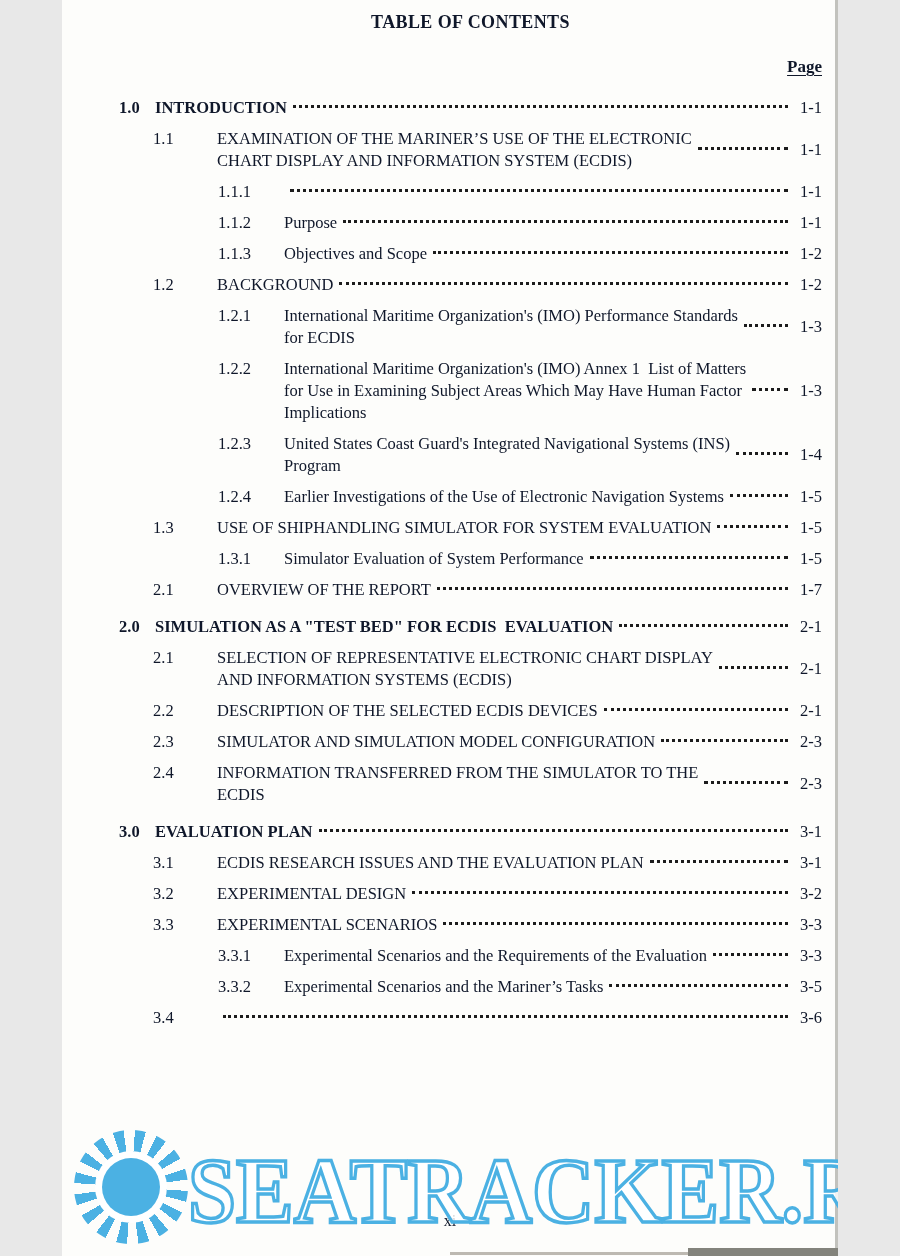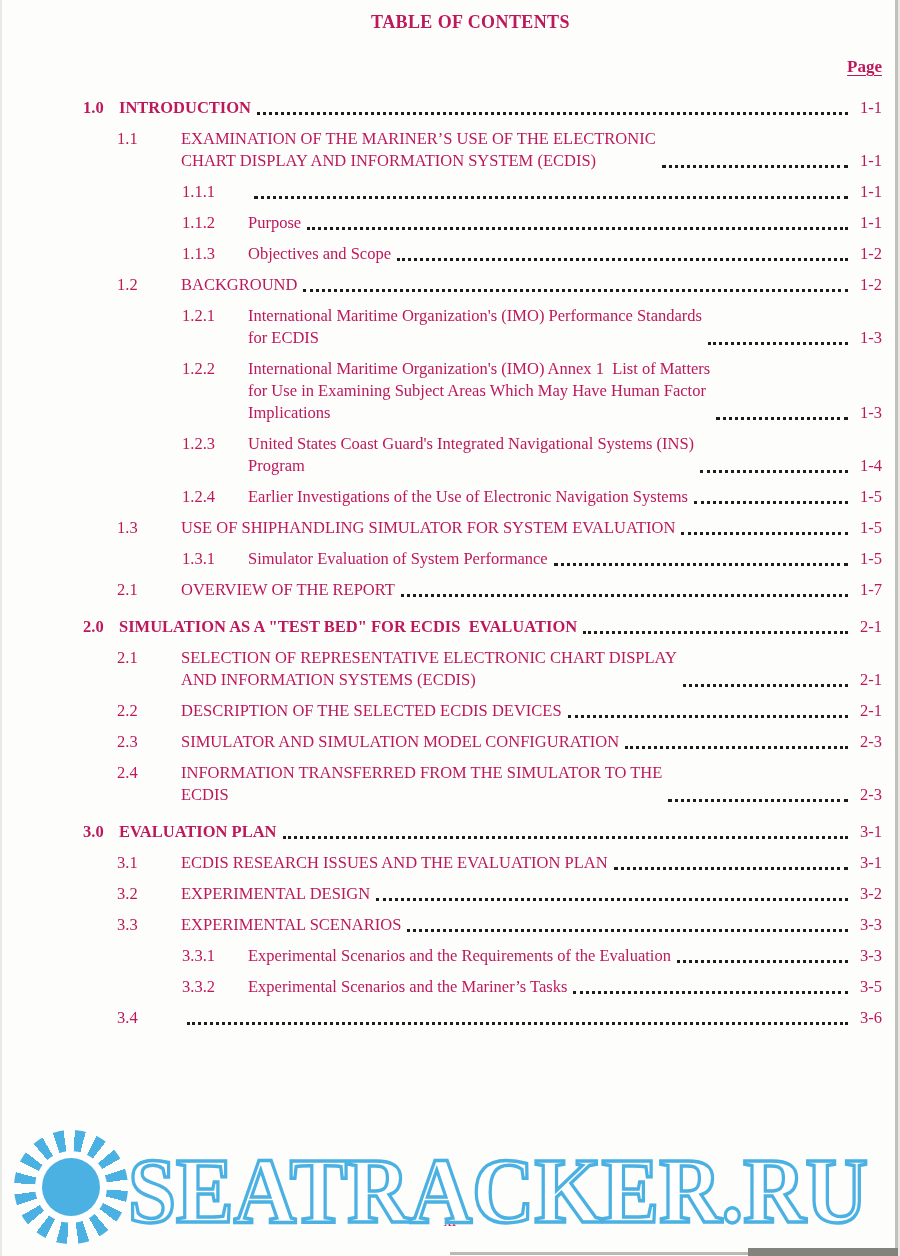--- a/index.html
+++ b/index.html
@@ -1,47 +1,46 @@
 <!DOCTYPE html>
 <html><head>
 <meta charset="utf-8">
 <style>
   html, body { margin: 0; padding: 0; background: #e8e8e8; }
   .page {
     position: relative;
-    width: 896px;
+    width: 776px;
     height: 1256px;
     margin: 0 auto;
     background: #fdfdfb;
     overflow: hidden;
     font-family: "Liberation Serif", "DejaVu Serif", serif;
-    color: #be185d;
+    color: #0f172a;
   }
   .inner { padding: 10px 16px 0 57px; }
 
   .doc-title {
     margin: 2px 0 0;
     text-align: center;
     font-size: 18px;
     font-weight: 700;
     letter-spacing: 0.4px;
   }
 
   .page-label { margin-top: 24px; text-align: right; font-size: 17px; font-weight: 700; }
   .page-label span { text-decoration: underline; text-underline-offset: 3px; }
 
   .toc { margin-top: 20px; }
 
   .toc-row {
     display: flex;
-    align-items: flex-end;
+    align-items: center;
     margin-bottom: 9px;
     font-size: 16.5px;
     line-height: 22px;
-    margin-left: 24px;
   }
   .toc-num { flex: none; align-self: flex-start; }
   .toc-title { flex: 0 1 auto; white-space: pre-wrap; }
   .toc-leader {
     flex: 1 1 12px;
     min-width: 12px;
     border-bottom: 3px dotted #1c1c1c;
     margin: 0 4px 4px 6px;
   }
   .toc-page { flex: none; min-width: 30px; text-align: right; font-weight: 400; }

